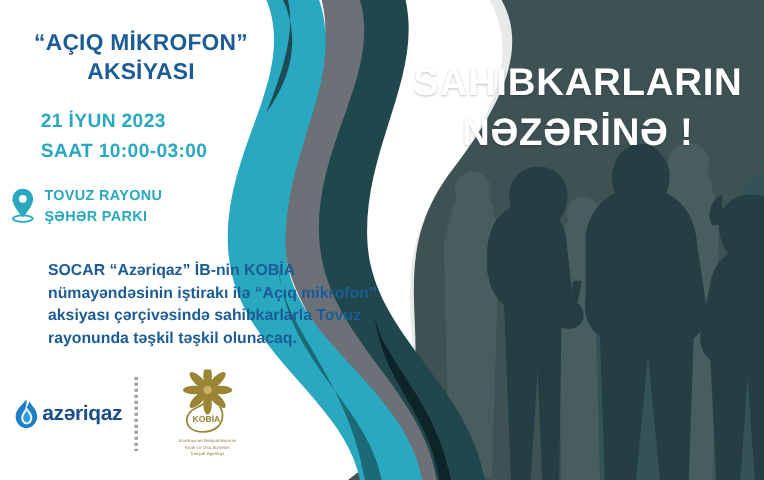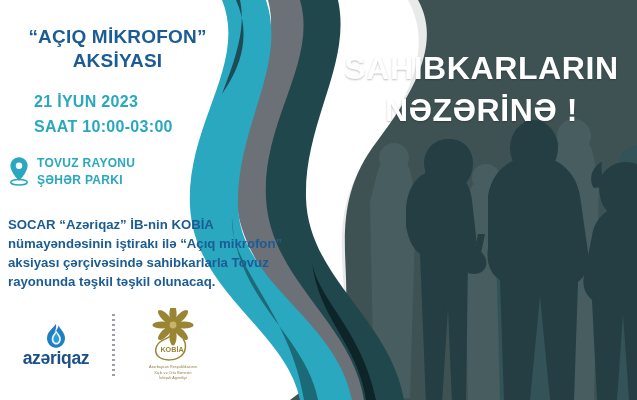--- a/index.html
+++ b/index.html
@@ -85,36 +85,36 @@
   .body-text {
     position: absolute;
     left: 8px;
     top: 215px;
     width: 320px;
     color: #1C5C95;
     font-weight: bold;
     font-size: 13.2px;
     line-height: 1.45;
   }
-  .body-text span { display: block; }
+  .body-text span { display: block; margin-left: 32px; }
 
   
   .logos {
     position: absolute;
     left: 10px;
     top: 305px;
     width: 215px;
     height: 80px;
     display: flex;
     align-items: center;
   }
   .logo-azeriqaz {
     width: 92px;
     display: flex;
-    flex-direction: column;
+    flex-direction: row;
     align-items: center;
     justify-content: center;
     gap: 1px;
   }
   .flame-icon { width: 24px; height: 26px; display: block; }
   .azeriqaz-word {
     color: #1B4F8A;
     font-weight: bold;
     font-size: 17.5px;
     letter-spacing: -0.3px;

